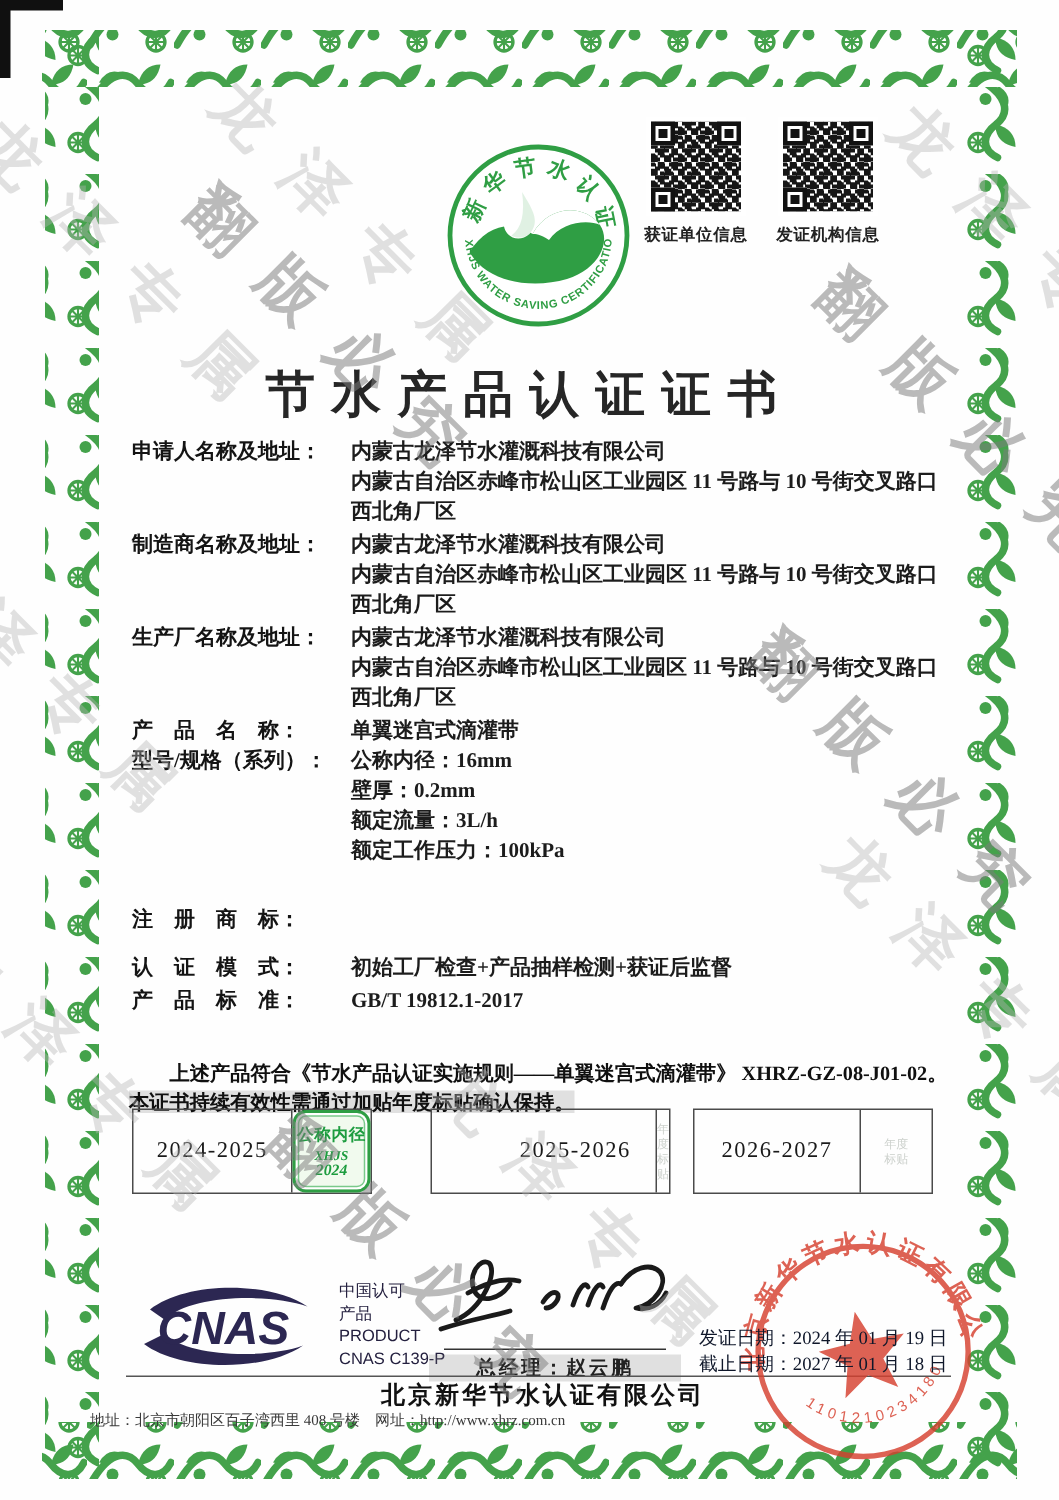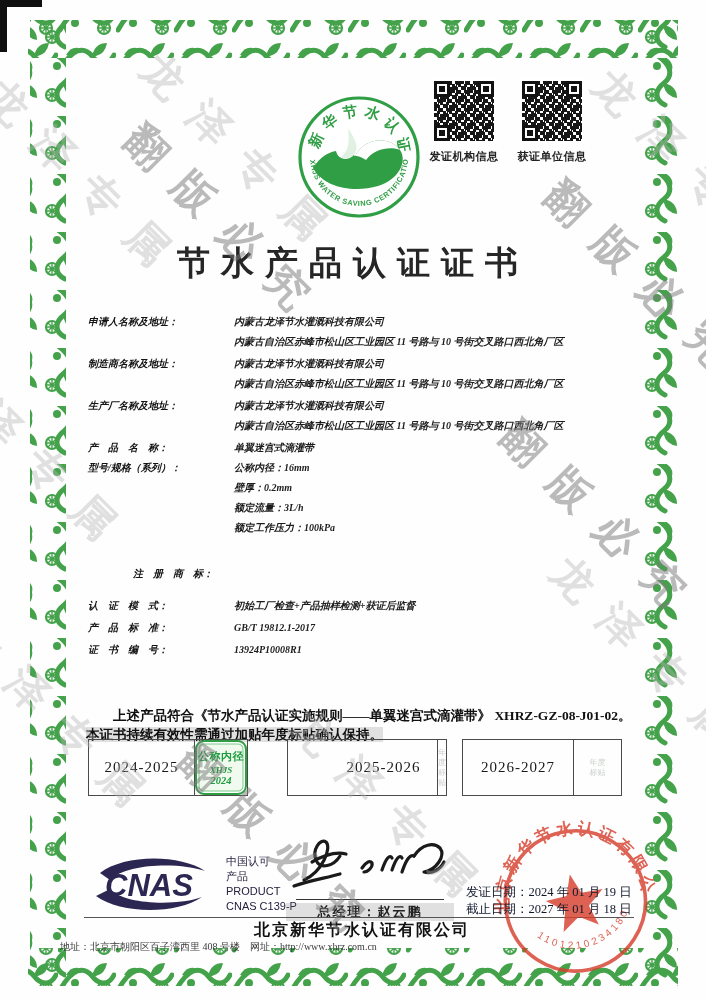--- a/index.html
+++ b/index.html
@@ -35,27 +35,27 @@
   .f-tl { left:0; top:0; } .f-tr { right:0; top:0; } .f-bl { left:0; bottom:0; }
   .qr-label { margin-top:5px; font-size:11px; font-weight:700; color:#222; letter-spacing:.5px; }
 
   .logo-wrap { position:absolute; left:296px; top:94px; }
 
   .title { position:absolute; left:0; top:241px; width:706px; text-align:center;
            font-family:"Liberation Sans","DejaVu Sans",sans-serif;
            font-size:33px; font-weight:700; color:#262626; letter-spacing:11px; }
 
   
-  .fields { position:absolute; left:88px; top:312px; width:548px;
-            font-size:10px; line-height:20px; color:#1c1c1c;font-style:italic; }
+  .fields { position:absolute; left:88px; top:292px; width:548px;
+            font-size:14px; line-height:20px; color:#1c1c1c; }
   .frow { display:flex; }
   .flabel { width:146px; flex:none; font-weight:700; color:#141414; }
   .fvalue { flex:1; font-weight:700; max-width:398px; }
   .vline { }
-  .gap26 { margin-top:26px;margin-left:45px; } .gap22 { margin-top:12px; } .gap2 { margin-top:2px; }
+  .gap26 { margin-top:26px; } .gap22 { margin-top:12px; } .gap2 { margin-top:2px; }
 
   .note { position:absolute; left:86px; top:706px; width:552px; font-size:13.5px;
           line-height:19px; font-weight:700; color:#101010; }
   .note .ind { text-indent:2em; }
   .note .hl { background:rgba(90,90,90,.18); }
 
   
   .boxes { position:absolute; left:88px; top:739px; width:548px; height:57px; }
   .ybox { position:absolute; top:0; width:160px; height:57px; border:1.5px solid #4a4a4a; display:flex; background:transparent; }
   .ybox .ycell { width:110px; display:flex; align-items:center; justify-content:center;
@@ -142,29 +142,29 @@
       </svg>
     </div>
 
     <div class="qr-row">
       <div class="qr-col">
         <div class="qr">
           <div class="finder f-tl"></div>
           <div class="finder f-tr"></div>
           <div class="finder f-bl"></div>
         </div>
-        <div class="qr-label">发证机构信息</div>
+        <div class="qr-label">获证单位信息</div>
       </div>
       <div class="qr-col">
         <div class="qr">
           <div class="finder f-tl"></div>
           <div class="finder f-tr"></div>
           <div class="finder f-bl"></div>
         </div>
-        <div class="qr-label">获证单位信息</div>
+        <div class="qr-label">发证机构信息</div>
       </div>
     </div>
 
     <div class="title">节水产品认证证书</div>
 
     <div class="fields">
       <div class="frow">
         <div class="flabel">申请人名称及地址：</div>
         <div class="fvalue">
           <div class="vline">内蒙古龙泽节水灌溉科技有限公司</div>
@@ -207,26 +207,20 @@
       <div class="frow gap22">
         <div class="flabel">认　证　模　式：</div>
         <div class="fvalue">
           <div class="vline">初始工厂检查+产品抽样检测+获证后监督</div>
         </div>
       </div>
       <div class="frow gap2">
         <div class="flabel">产　品　标　准：</div>
         <div class="fvalue">
           <div class="vline">GB/T 19812.1-2017</div>
-        </div>
-      </div>
-      <div class="frow gap2">
-        <div class="flabel">证　书　编　号：</div>
-        <div class="fvalue">
-          <div class="vline">13924P10008R1</div>
         </div>
       </div>
     </div>
 
     <div class="note">
       <div class="ind">上述产品符合《节水产品认证实施规则——单翼迷宫式滴灌带》 XHRZ-GZ-08-J01-02。</div>
       <div><span class="hl">本证书持续有效性需通过加贴年度标贴确认保持。</span></div>
     </div>
 
     <div class="boxes">

